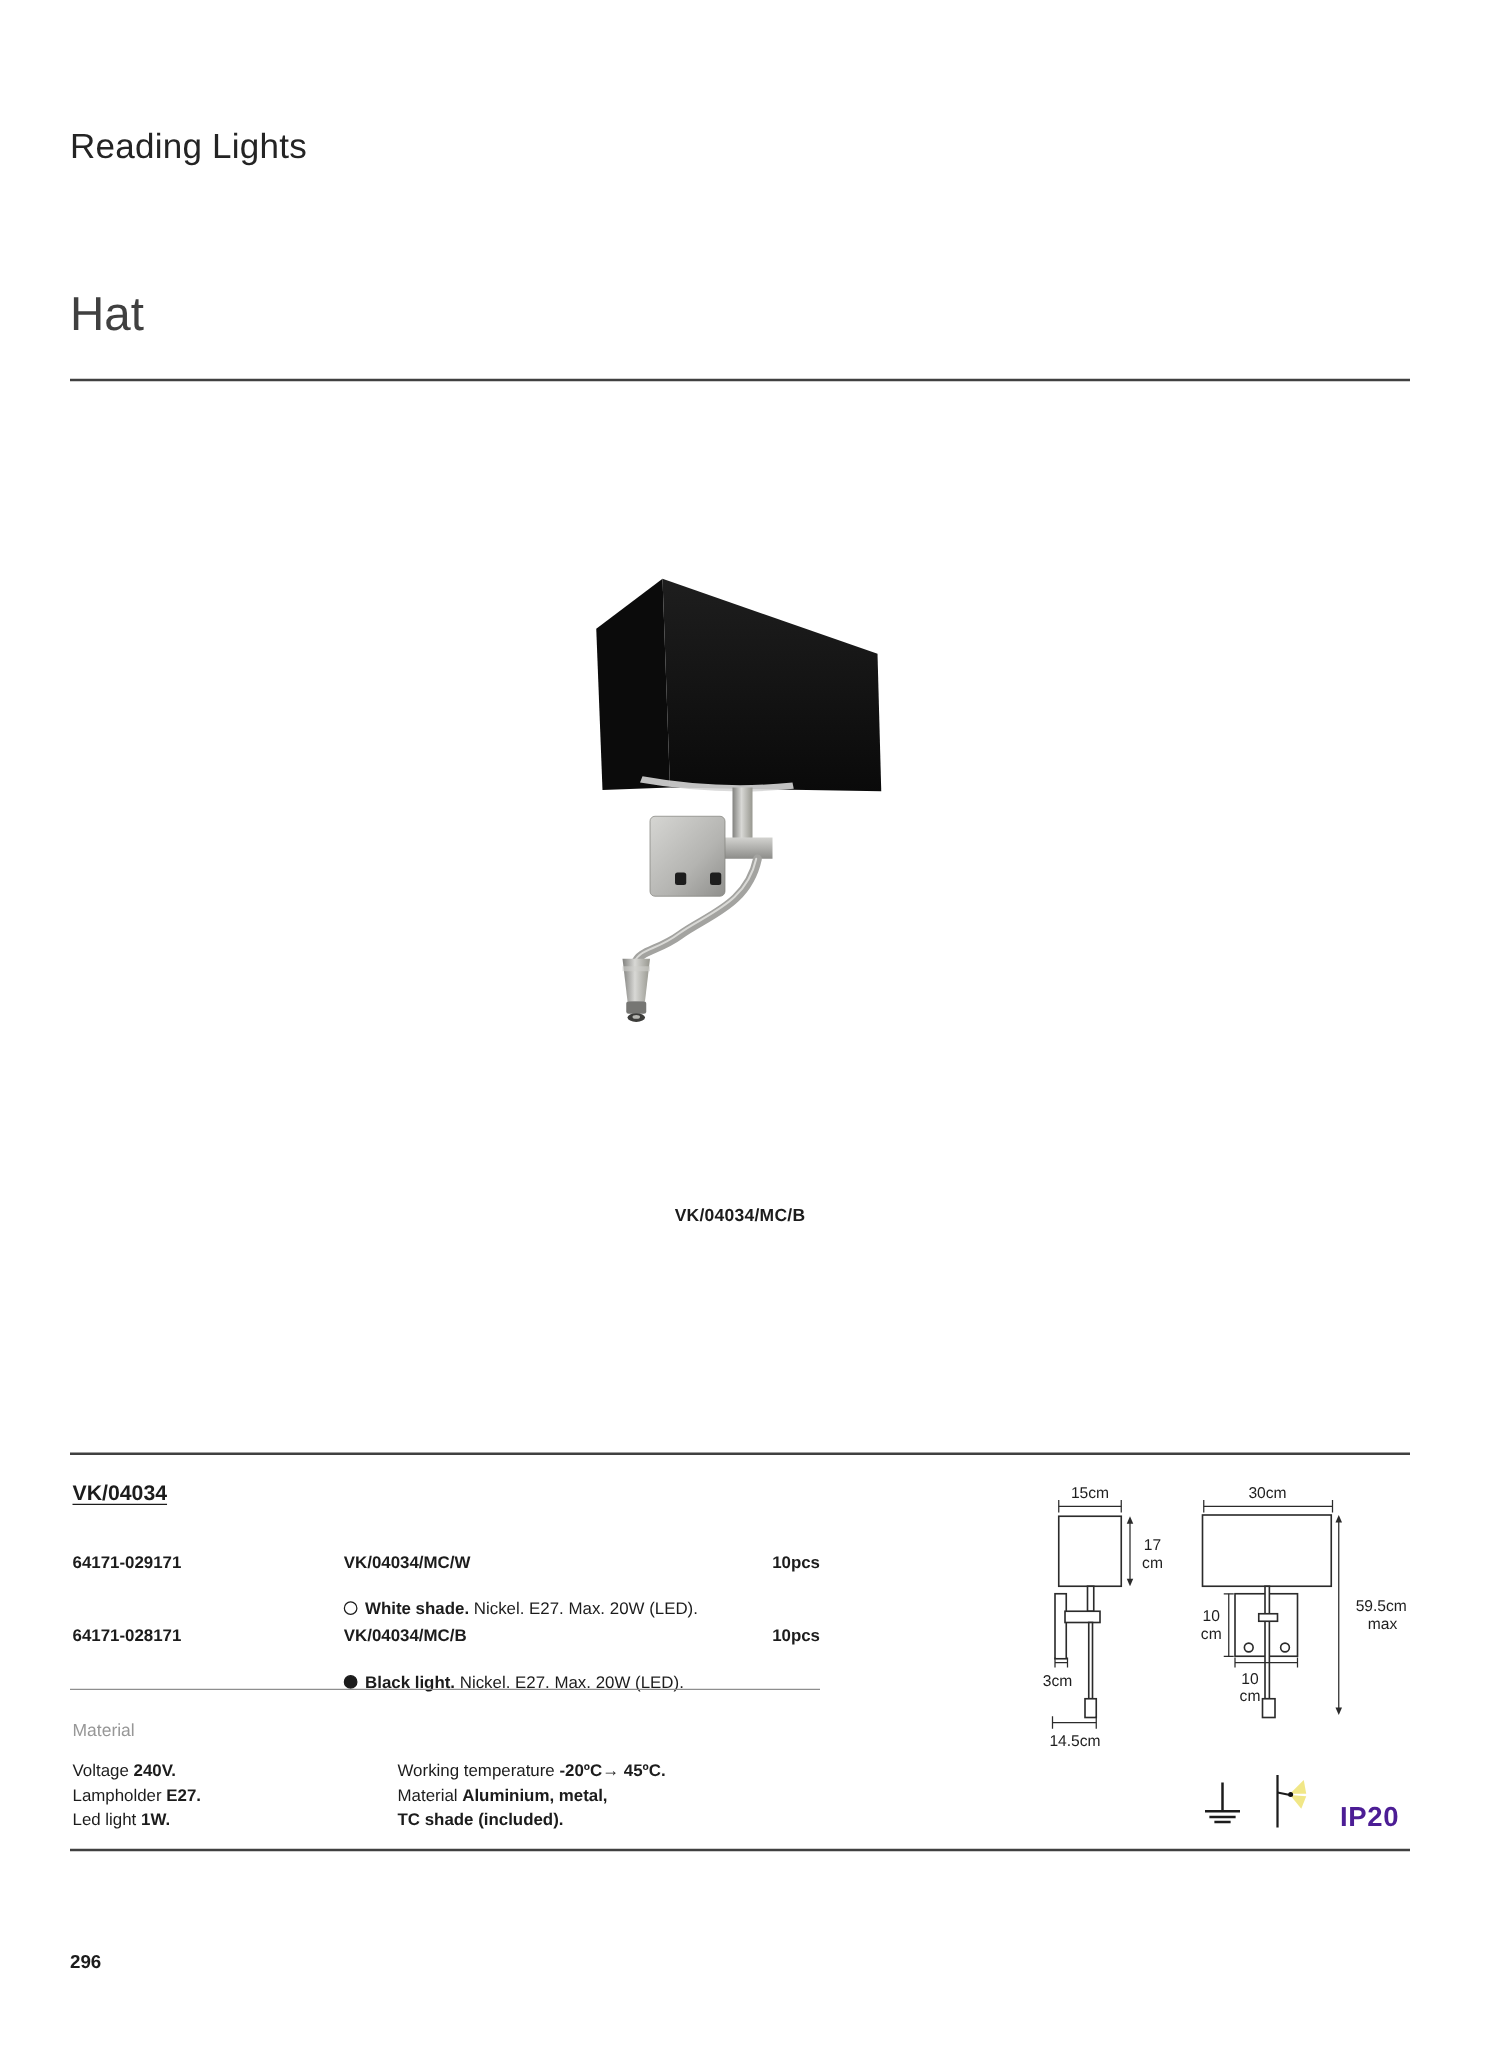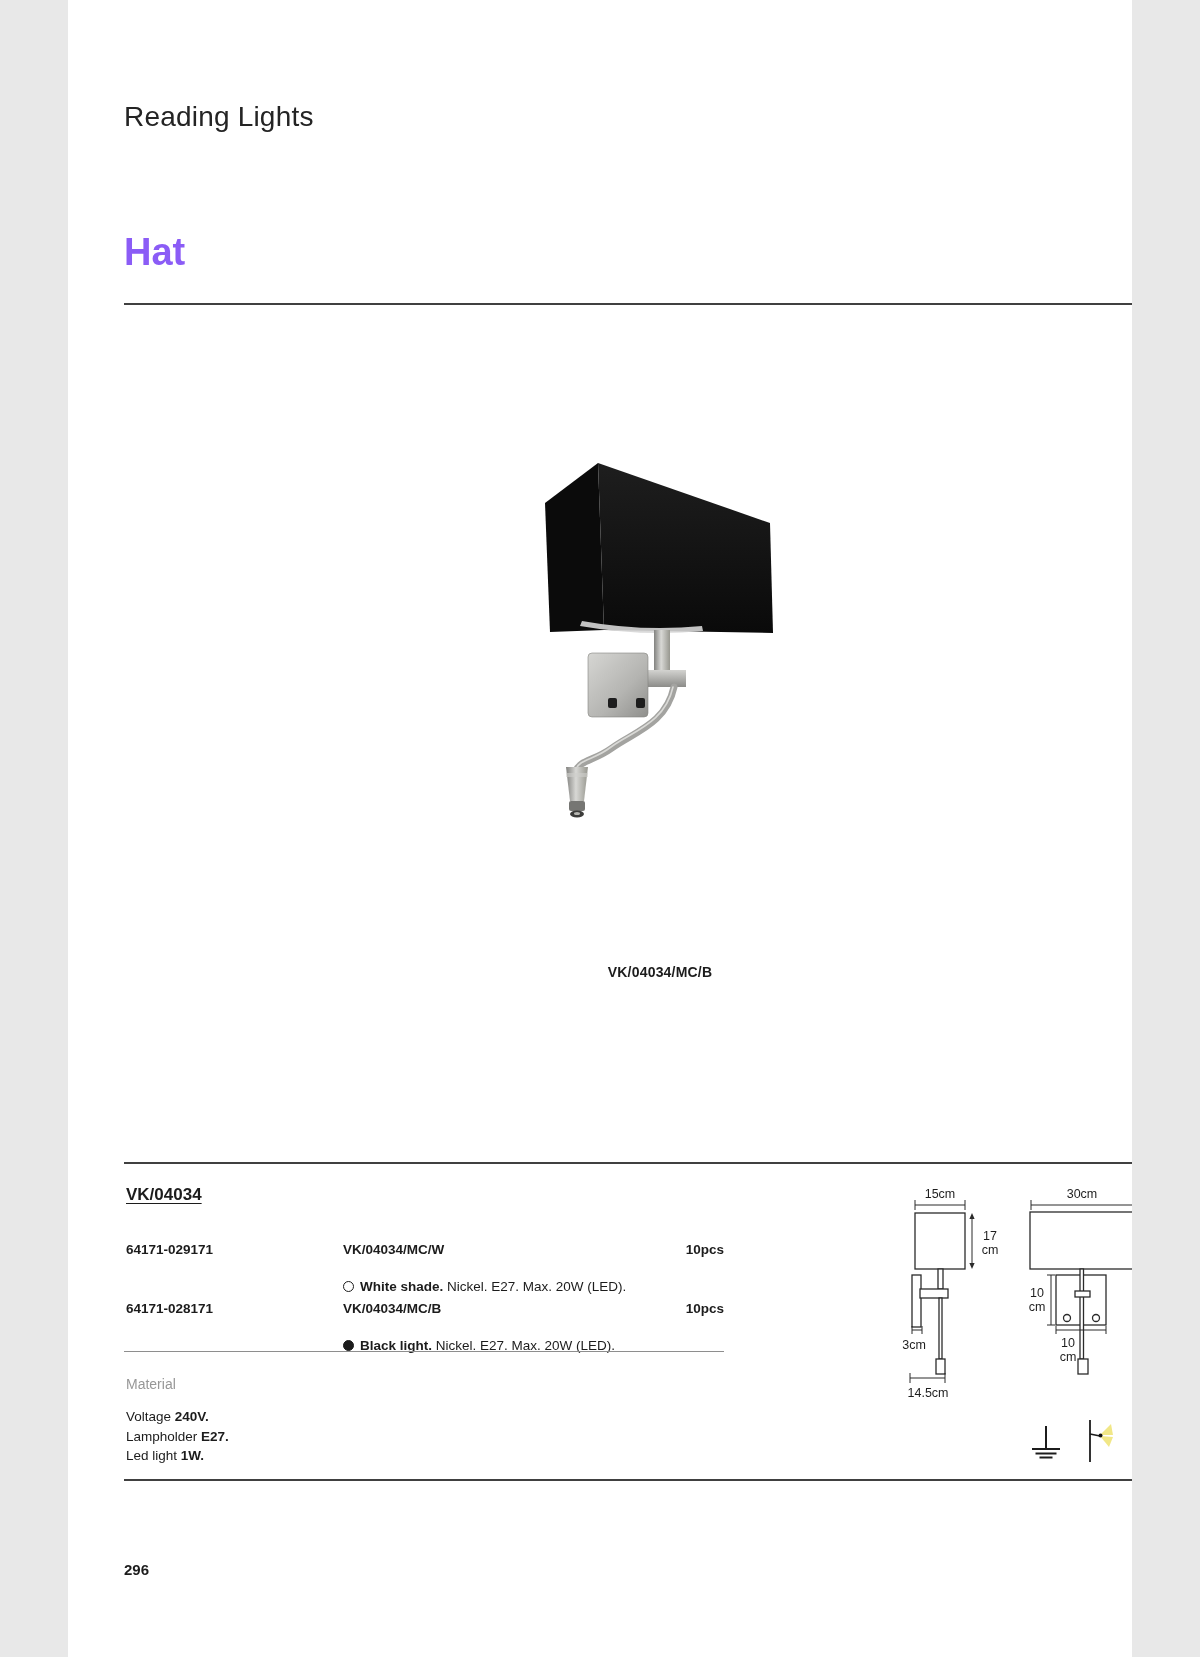--- a/index.html
+++ b/index.html
@@ -1,23 +1,23 @@
 <!DOCTYPE html>
 <html><head>
 <meta charset="utf-8">
 <style>
   html,body{margin:0;padding:0;background:#e8e8e8;}
   #page{
-    position:relative; width:1064px; height:1657px; margin:0 auto;
+    position:relative; width:1200px; height:1657px; margin:0 auto;
     background:#ffffff; overflow:hidden;
     font-family:"Liberation Sans", sans-serif; color:#1c1c1c;
   }
   .abs{position:absolute;}
   .category-title{left:56px; top:101px; font-size:28px; font-weight:400; letter-spacing:.2px; color:#242424;}
-  .product-title{left:56px; top:231px; font-size:38px; font-weight:700; color:#8b5cf6;}
+  .product-title{left:56px; top:231px; font-size:38px; font-weight:400; color:#404040;}
   .rule{background:#404040; height:2px; left:56px; width:1072px;}
   .rule-light{background:#8e8e8e; height:1px; left:56px; width:600px;}
   .caption{left:440px; top:964px; width:304px; text-align:center; font-size:14px; font-weight:700; letter-spacing:.2px;}
   .sku-heading{left:58px; top:1185px; font-size:17px; font-weight:700; text-decoration:underline; text-underline-offset:3px;}
   .trow{left:56px; width:600px; height:16px; font-size:13.5px;}
   .trow .c{position:absolute; left:2px; top:0;}
   .trow .m{position:absolute; left:219px; top:0;}
   .trow .b{position:absolute; right:0; top:0;}
   .trow.vals{font-weight:700;}
   .descline{left:275px; width:400px; font-size:13.5px;margin-top:17px;}
@@ -112,20 +112,25 @@
     <span class="swatch filled"></span><b>Black light.</b><span> Nickel. E27. Max. 20W (LED).</span>
   </div>
 
   <div class="abs rule-light" style="top:1351px;"></div>
   <div class="abs details-label">Material</div>
 
   <div class="abs dcol" style="left:58px; top:1407px;">
     <div><span>Voltage </span><b>240V.</b></div>
     <div><span>Lampholder </span><b>E27.</b></div>
     <div><span>Led light </span><b>1W.</b></div>
+  </div>
+  <div class="abs dcol" style="left:318px; top:1407px;">
+    <div><span>Working temperature </span><b>-20ºC→ 45ºC.</b></div>
+    <div><span>Material </span><b>Aluminium, metal,</b></div>
+    <div><span></span><b>TC shade (included).</b></div>
   </div>
 
   <svg class="abs" style="left:825px; top:1180px;" width="115" height="225" viewBox="0 0 115 225">
     <text class="dim" x="47" y="18" text-anchor="middle">15cm</text>
     <line class="dl" x1="22" y1="25" x2="72" y2="25"></line>
       <line class="dl" x1="22" y1="20" x2="22" y2="30"></line>
       <line class="dl" x1="72" y1="20" x2="72" y2="30"></line>
     <rect class="ln" x="22" y="33" width="50" height="56"></rect>
     <line class="dl" x1="79" y1="35" x2="79" y2="87"></line>
     <polygon points="79,33 76.4,39 81.6,39" fill="#2b2b2b"></polygon>

